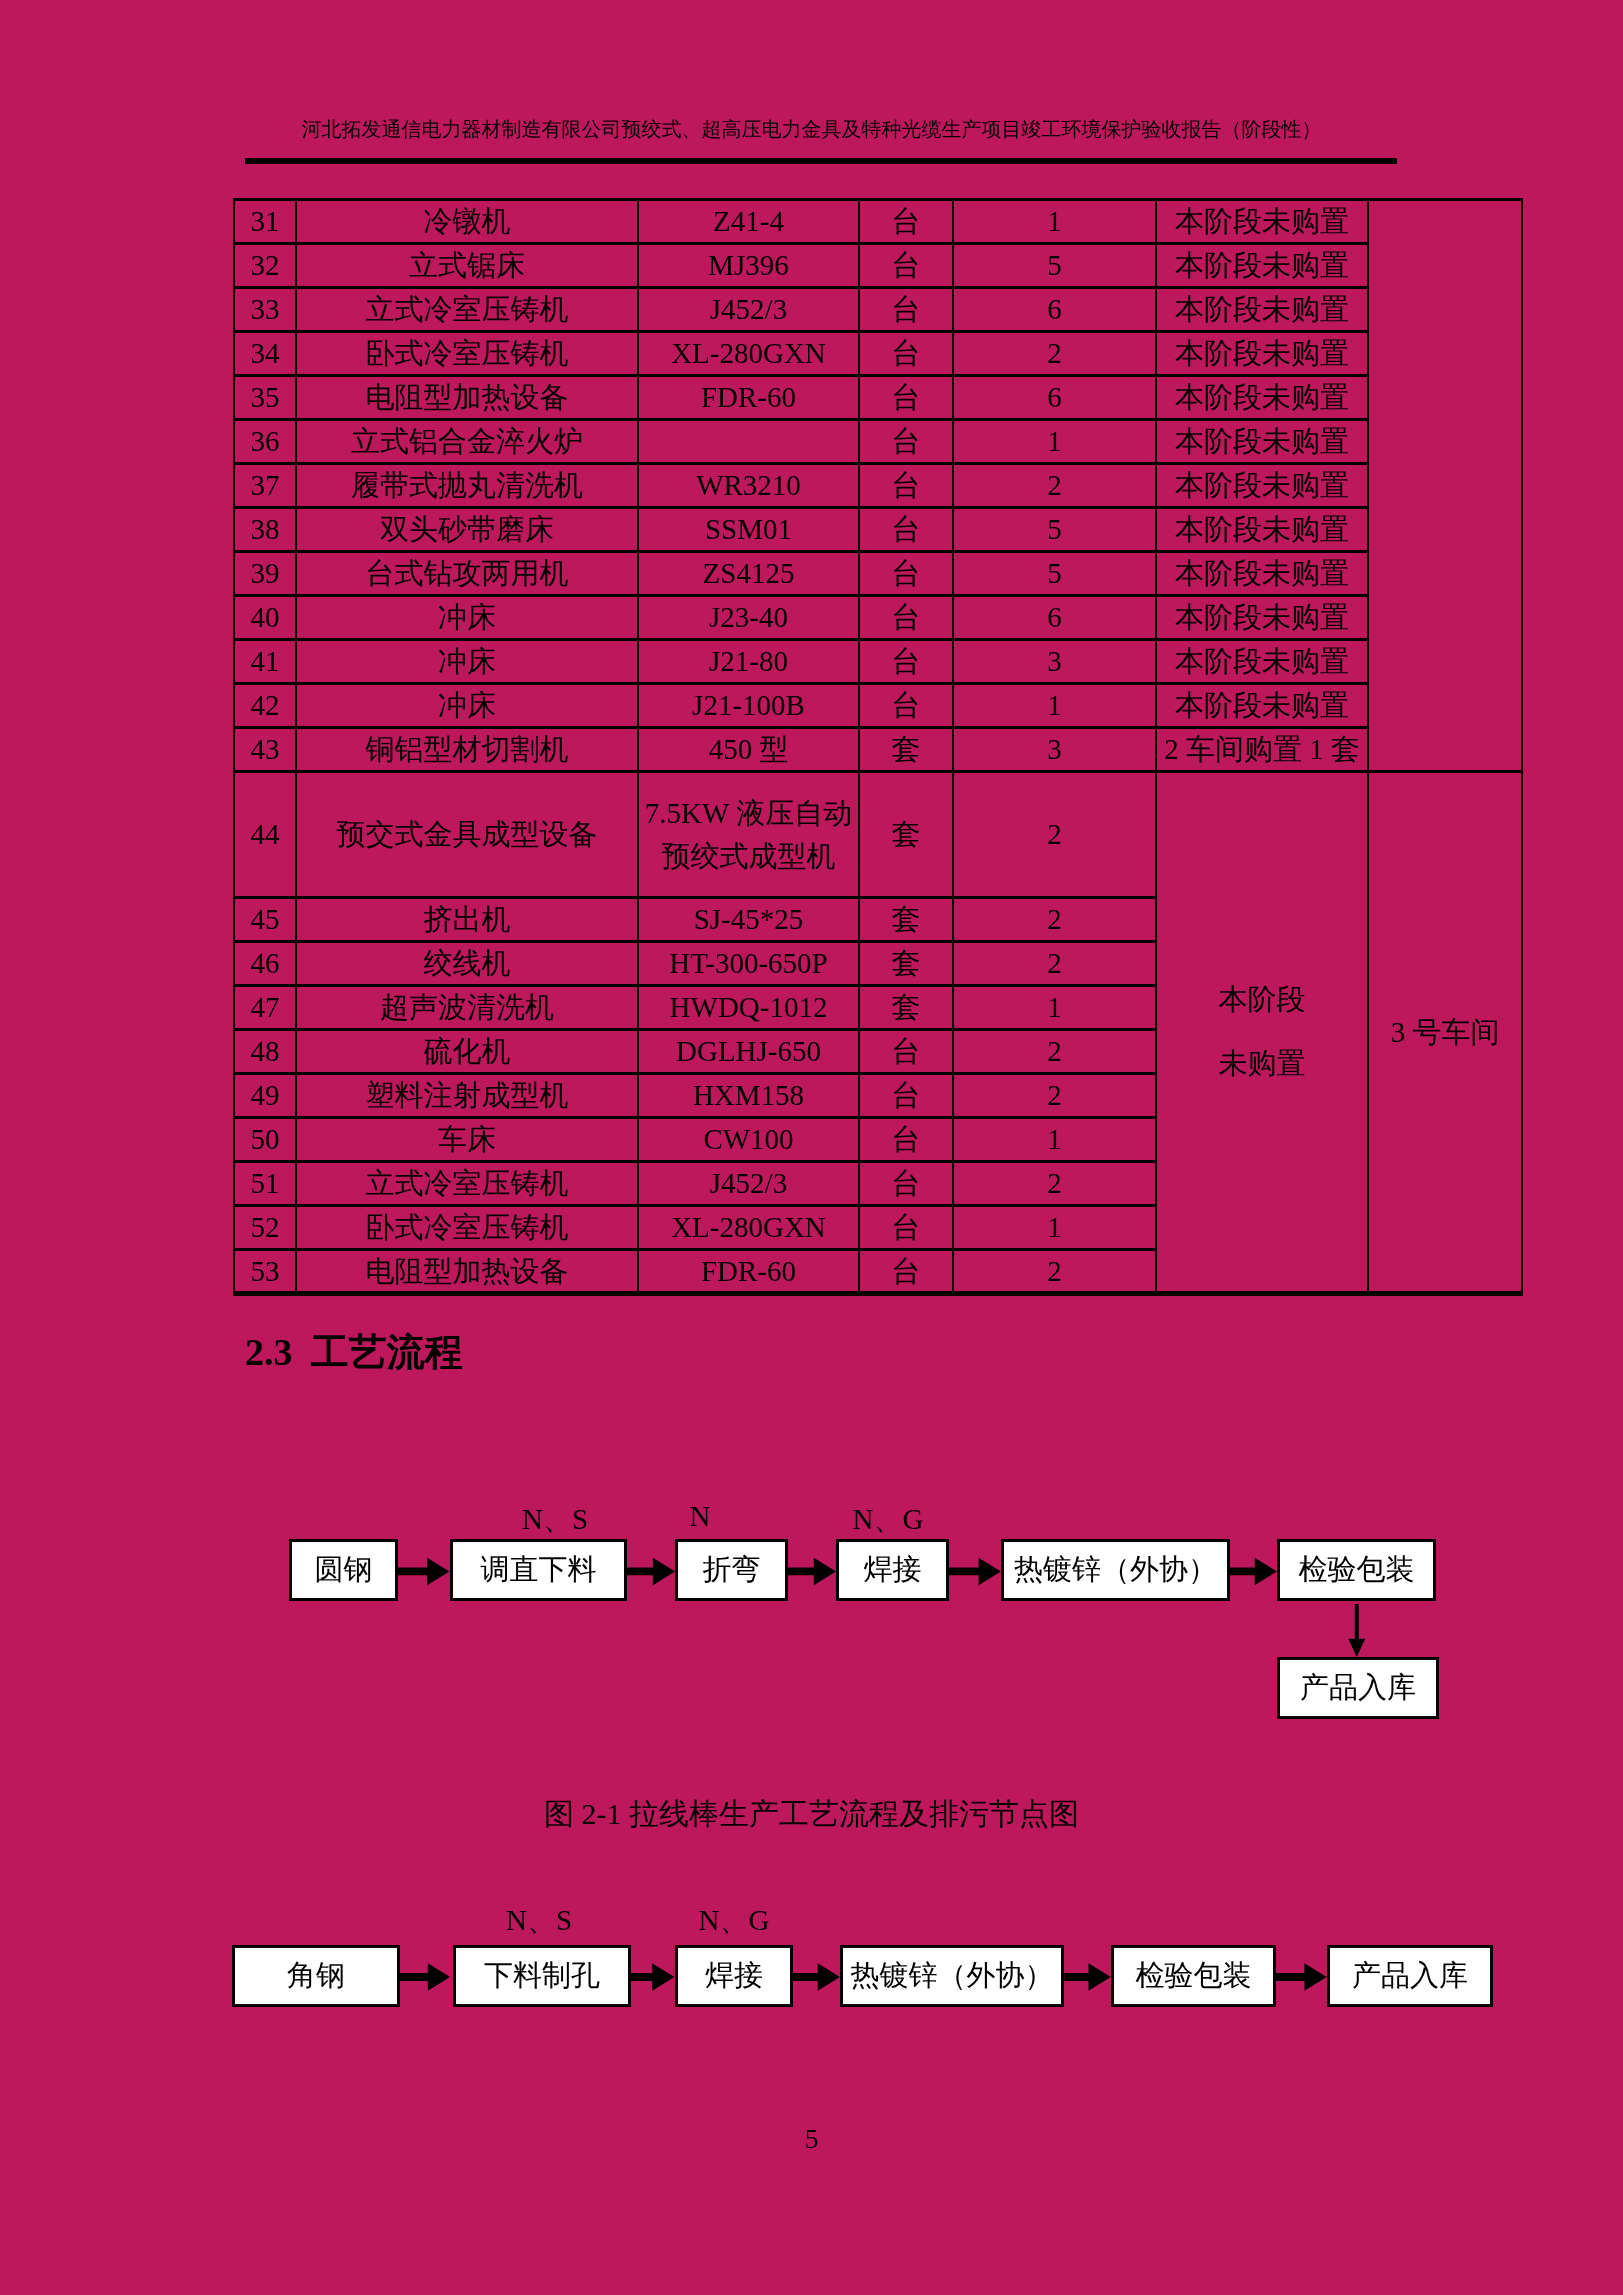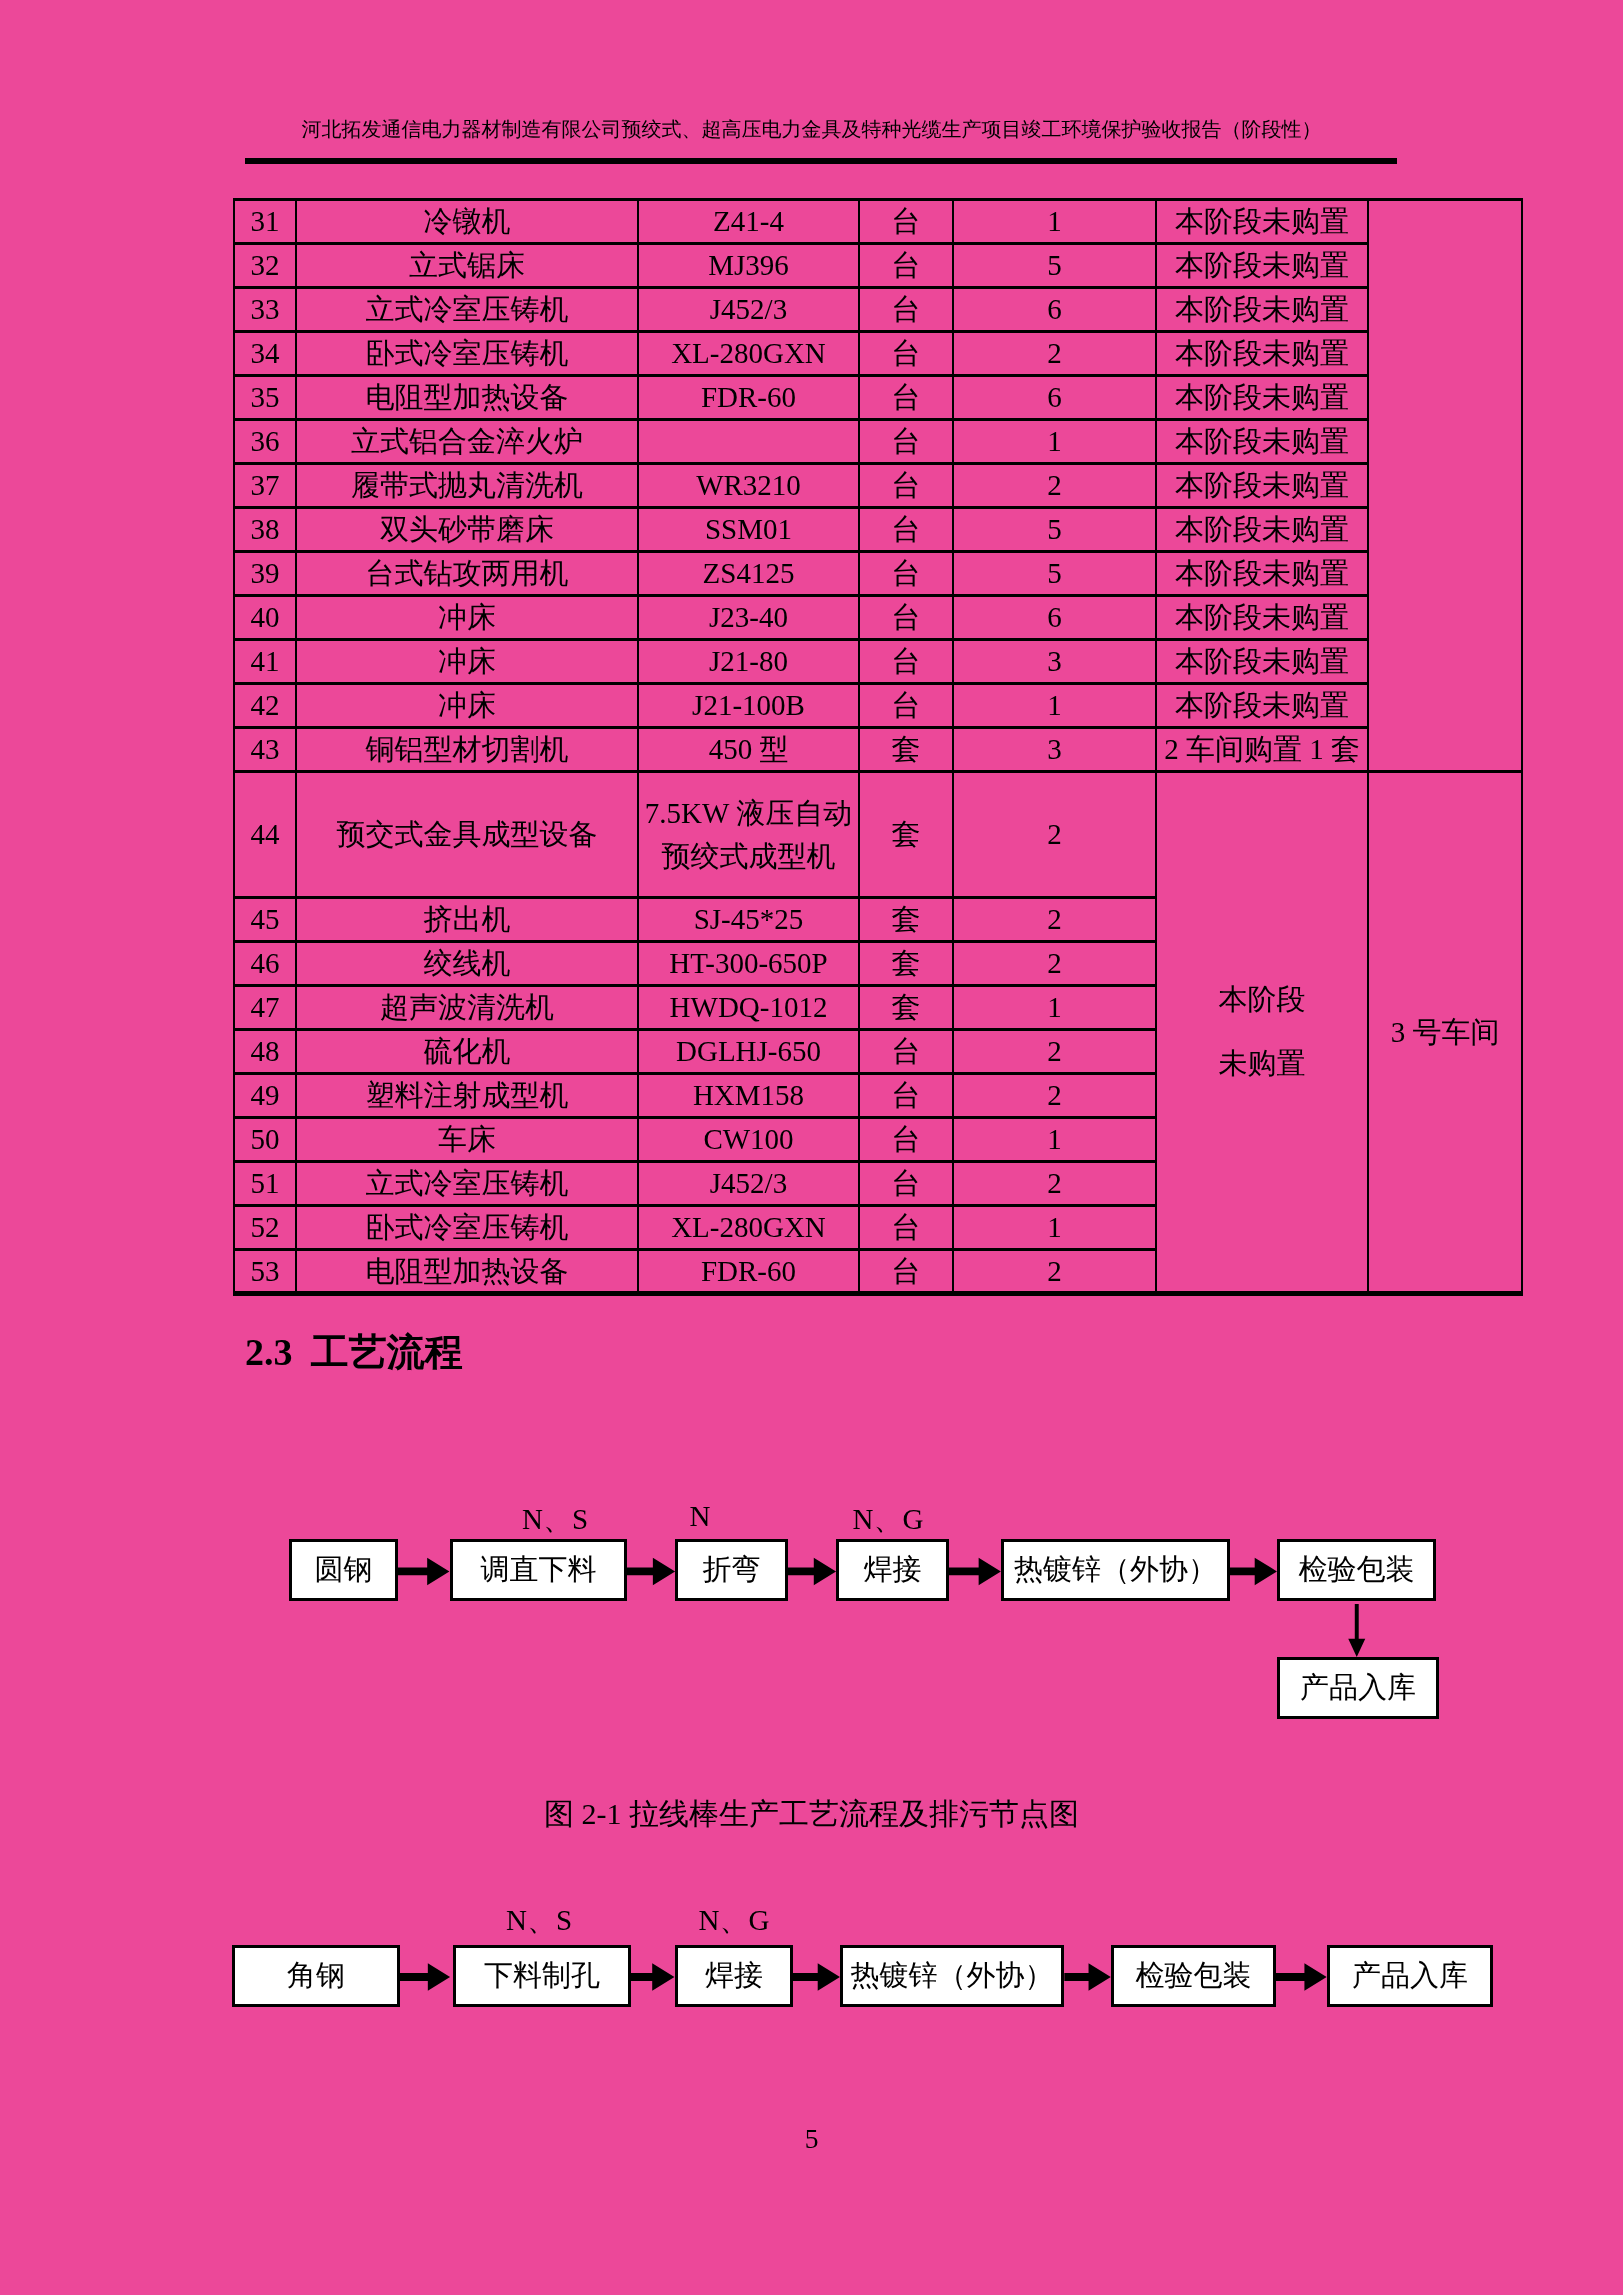--- a/index.html
+++ b/index.html
@@ -1,16 +1,16 @@
 <!DOCTYPE html>
 <html style="font-size:10.5px"><head>
 <meta charset="utf-8">
 <style>
   html,body{margin:0;padding:0;background:#ffffff;}
-  .page{position:relative;width:1623px;height:2295px;background:#ec4899;color:#000;
+  .page{position:relative;width:1623px;height:2295px;background:#be185d;color:#000;
         font-family:"Liberation Serif","DejaVu Serif",serif;overflow:hidden;}
 
   
   .doc-header{position:absolute;top:116px;left:0;width:1623px;text-align:center;
               font-size:20px;white-space:nowrap;}
   .header-rule{position:absolute;top:158px;left:245px;width:1152px;height:5.9px;background:#000;}
 
   
   .equip-table{position:absolute;top:198px;left:233px;width:1286px;
                border-collapse:collapse;table-layout:fixed;font-size:29px;text-align:center;

